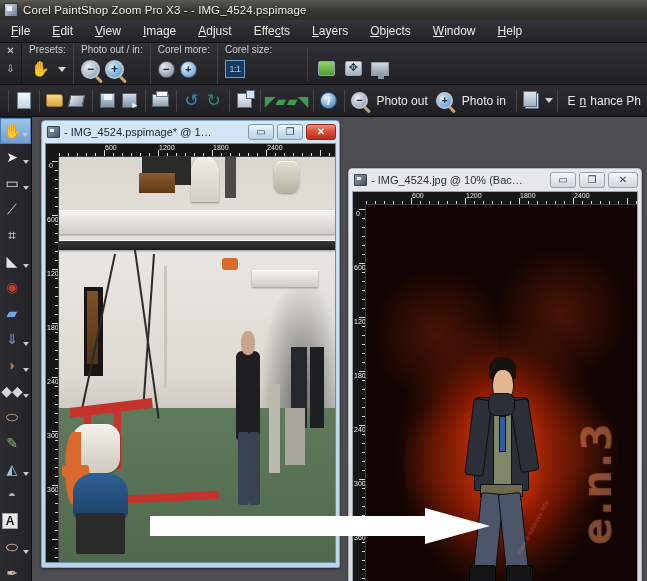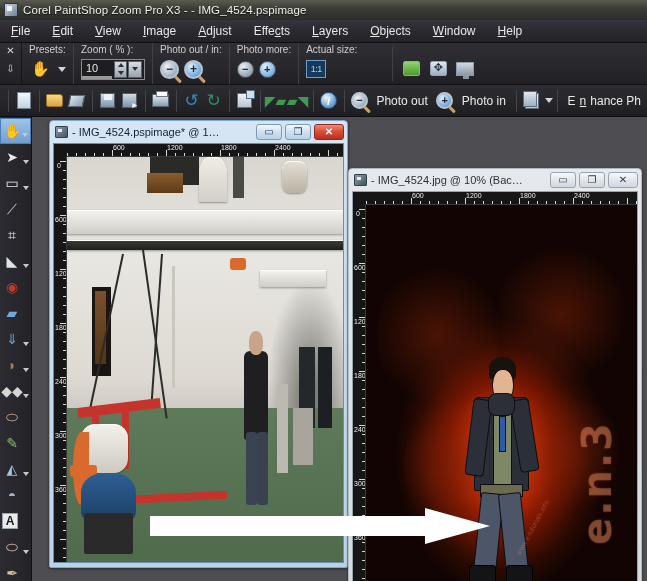--- a/index.html
+++ b/index.html
@@ -217,21 +217,21 @@
 
   
   .docwin {
     position: absolute; top: 3px;
     background: linear-gradient(180deg,#d8e6f2 0%, #c3d8ec 100%);
     border: 1px solid #8fb4d4;
     border-radius: 4px 4px 2px 2px;
     box-shadow: 0 1px 3px rgba(0,0,0,.5);
   }
   .docwin.win-left  { left: 9px;   width: 299px; height: 448px;
-    background: linear-gradient(180deg,#d5e5f3 0%, #b9d4ea 100%); border-color:#7fa8cd;margin-left:8px; }
+    background: linear-gradient(180deg,#d5e5f3 0%, #b9d4ea 100%); border-color:#7fa8cd; }
   .docwin.win-right { left: 316px; width: 294px; height: 448px;
     background: linear-gradient(180deg,#e5e9ee 0%, #d3dae1 100%); border-color:#b0b8c0;margin-top:48px; }
 
   .doctitle {
     height: 22px; display: flex; align-items: center; padding: 0 3px 0 5px; gap: 4px;
   }
   .doc-icon {
     width: 13px; height: 12px; background: linear-gradient(135deg,#8e9daa,#46535f);
     border: 1px solid #33414d; border-radius: 1px; position: relative;
   }
@@ -389,56 +389,39 @@
     </div>
 
     <div class="optgrp nosep">
       <div class="optlabel">Presets:</div>
       <div class="optrow">
         <div class="hand-tool">✋</div>
         <div class="caret-dn"></div>
       </div>
     </div>
 
-    <div class="optgrp">
-      <div class="optlabel">Zoom ( % ):</div>
-      <div class="optrow">
-        <div class="spinbox">
-          <div class="spin-val">10</div>
-          <div class="spin-btns">
-            <div class="spin-updown">
-              <div class="tri-up"></div>
-              <div class="tri-dn"></div>
-            </div>
-            <div class="spin-drop">
-              <div class="tri-dn"></div>
-            </div>
-          </div>
-        </div>
-      </div>
-    </div>
 
     <div class="optgrp">
       <div class="optlabel">Photo out / in:</div>
       <div class="optrow">
         <div class="mag">−</div>
         <div class="mag blue">+</div>
       </div>
     </div>
 
     <div class="optgrp">
-      <div class="optlabel">Photo more:</div>
+      <div class="optlabel">Corel more:</div>
       <div class="optrow">
         <div class="circbtn">−</div>
         <div class="circbtn blue">+</div>
       </div>
     </div>
 
     <div class="optgrp">
-      <div class="optlabel">Actual size:</div>
+      <div class="optlabel">Corel size:</div>
       <div class="optrow">
         <div class="onetoone">1:1</div>
       </div>
     </div>
 
     <div class="optgrp" style="align-self:center;padding-top:10px;margin-left:28px">
       <div class="optrow">
         <div class="miniicon">
             <div class="mi-box green"></div>
           </div>

